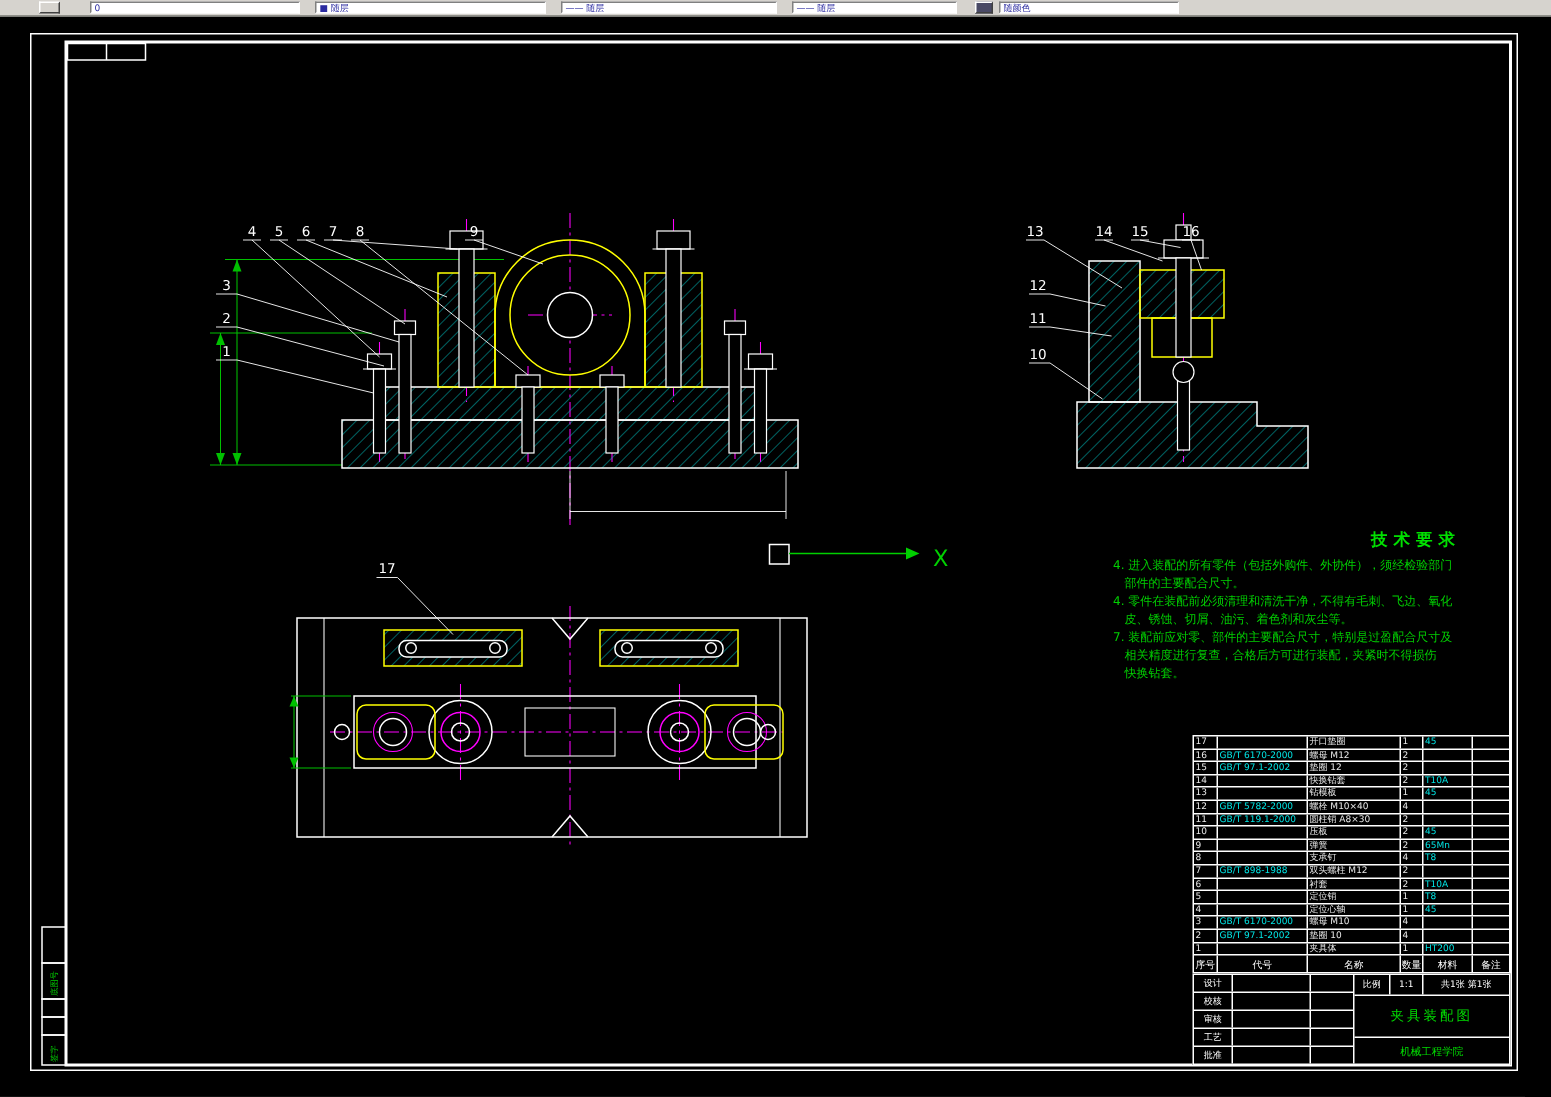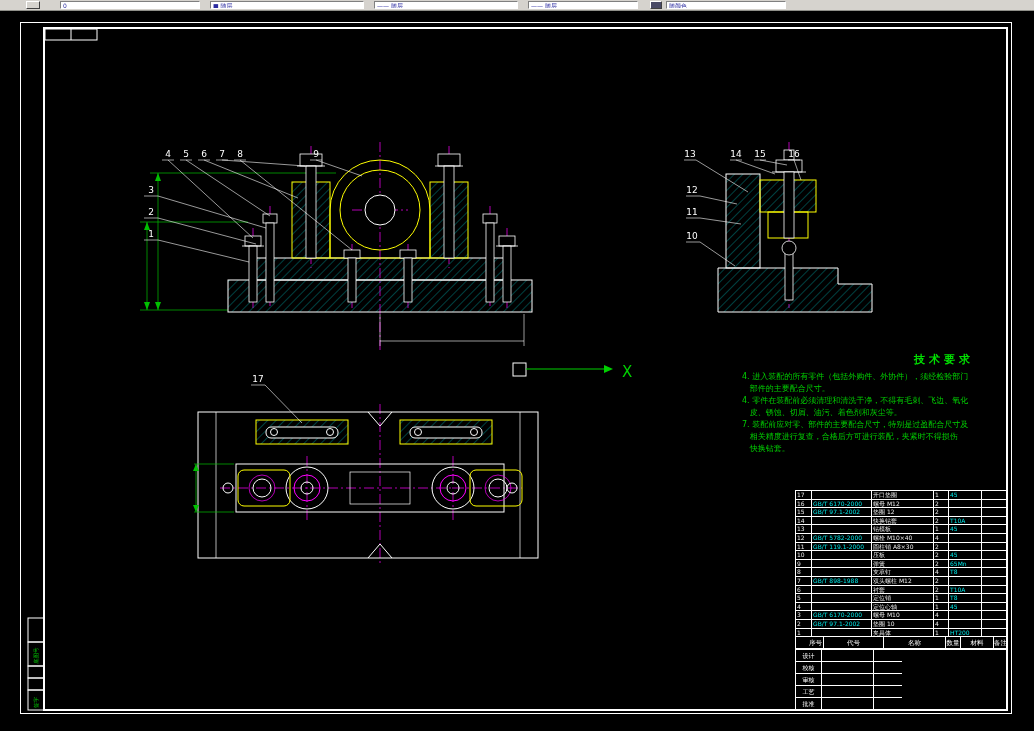--- a/index.html
+++ b/index.html
@@ -18,21 +18,21 @@
   text{font-family:"DejaVu Sans",sans-serif;}
   
   .tech{position:absolute;left:742px;top:352px;width:232px;z-index:5;}
   .tech-title{color:#00e000;font-size:11px;font-weight:bold;letter-spacing:4px;text-align:right;margin-bottom:4px;}
   .tech-line{color:#00cf00;font-size:8px;line-height:12px;white-space:pre;overflow:hidden;}
   
   .bom{position:absolute;left:795px;top:490px;width:212px;height:159px;z-index:5;
        border:1px solid #fff;box-sizing:border-box;}
   .bom-row,.bom-header{display:grid;grid-template-columns:16px 60px 62px 15px 33px 1fr;box-sizing:border-box;border-bottom:1px solid #fff;}
   .bom-row{height:8.6px;}
-  .bom-header{height:12px;border-bottom:none;margin-left:12px;}
+  .bom-header{height:12px;border-bottom:none;}
   .bom-row span,.bom-header span{border-right:1px solid #fff;box-sizing:border-box;overflow:hidden;
        white-space:nowrap;font-size:6px;line-height:8px;padding-left:1px;color:#e8e8e8;}
   .bom-header span{font-size:6.5px;line-height:12px;color:#fff;text-align:center;padding-left:0;}
   .bom-row span:last-child,.bom-header span:last-child{border-right:none;}
   .bom-row .c1,.bom-row .c4{color:#00e5e5;}
   
   .tblock{position:absolute;left:795px;top:649px;width:212px;height:61px;z-index:5;
           border:1px solid #fff;box-sizing:border-box;display:flex;background:#000;}
   .tb-left{width:106px;display:flex;flex-direction:column;}
   .sign-row{flex:1;display:flex;border-bottom:1px solid #fff;box-sizing:border-box;}
@@ -476,15 +476,24 @@
           <span class="sr-label">工艺</span>
           <span class="sr-sign"></span>
           <span class="sr-date"></span>
         </div>
       <div class="sign-row">
           <span class="sr-label">批准</span>
           <span class="sr-sign"></span>
           <span class="sr-date"></span>
         </div>
     </div>
+    <div class="tb-right">
+      <div class="tb-toprow">
+        <span class="cell" style="width:24px;">比例</span>
+        <span class="cell" style="width:22px;">1:1</span>
+        <span class="cell" style="flex:1;">共1张 第1张</span>
+      </div>
+      <div class="tb-title">夹具装配图</div>
+      <div class="tb-unit">机械工程学院</div>
+    </div>
   </div>
 
 </div>
 
 </body></html>

